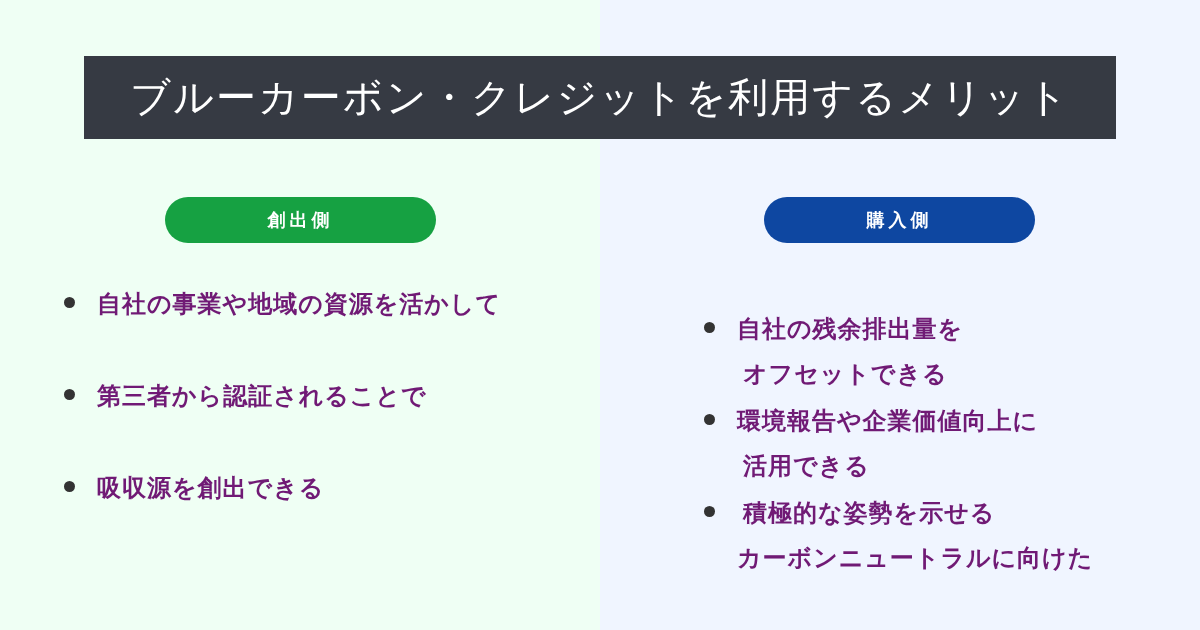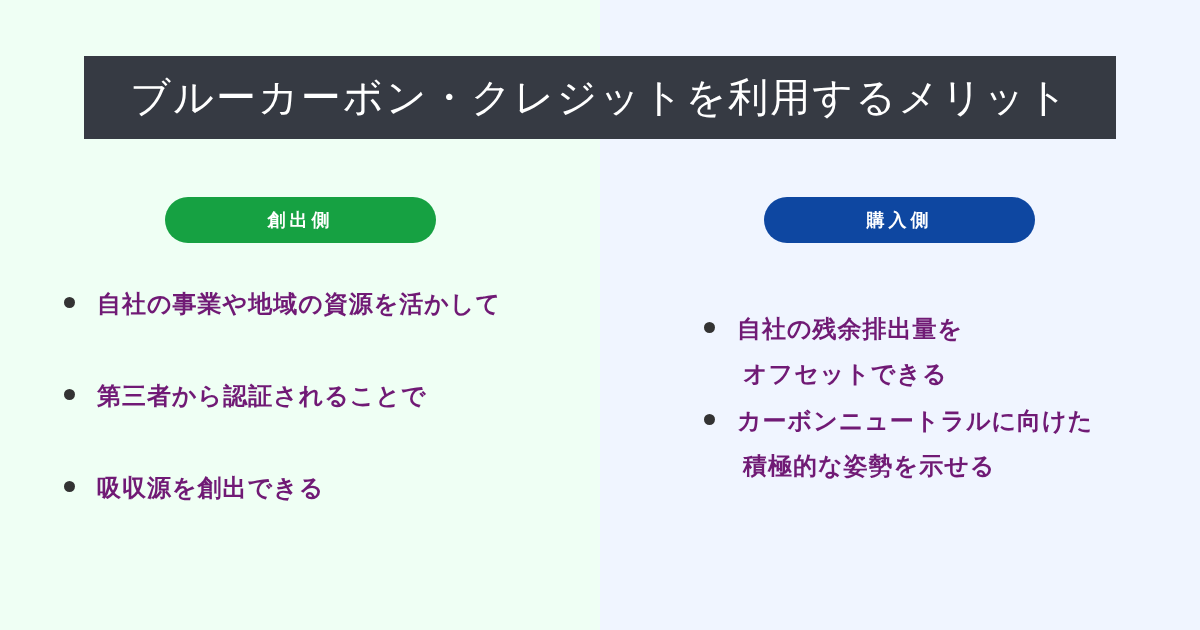--- a/index.html
+++ b/index.html
@@ -134,16 +134,21 @@
 </ul>
 
 <ul class="list list-right">
   <li class="item">
     <span class="bullet"></span>
     <span class="line">自社の残余排出量を</span>
     <span class="line second">オフセットできる</span>
   </li>
   <li class="item">
     <span class="bullet"></span>
+    <span class="line">環境報告や企業価値向上に</span>
+    <span class="line second">活用できる</span>
+  </li>
+  <li class="item">
+    <span class="bullet"></span>
+    <span class="line second">積極的な姿勢を示せる</span>
     <span class="line">カーボンニュートラルに向けた</span>
-    <span class="line second">積極的な姿勢を示せる</span>
   </li>
 </ul>
 
 </body></html>

